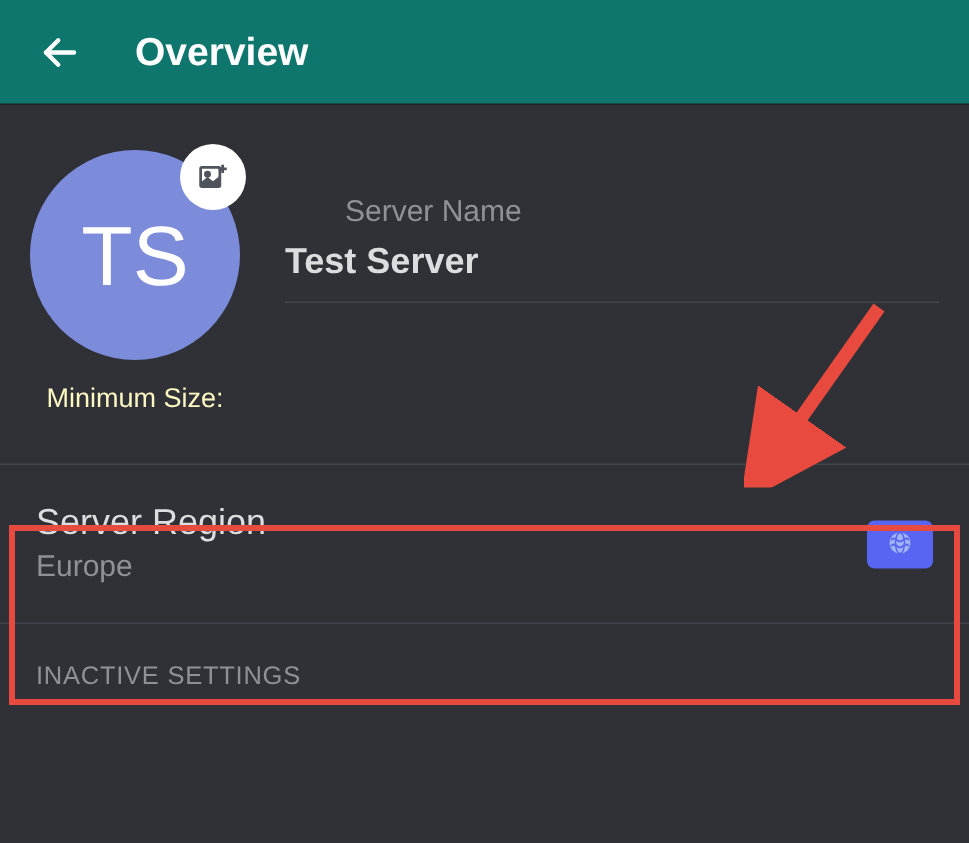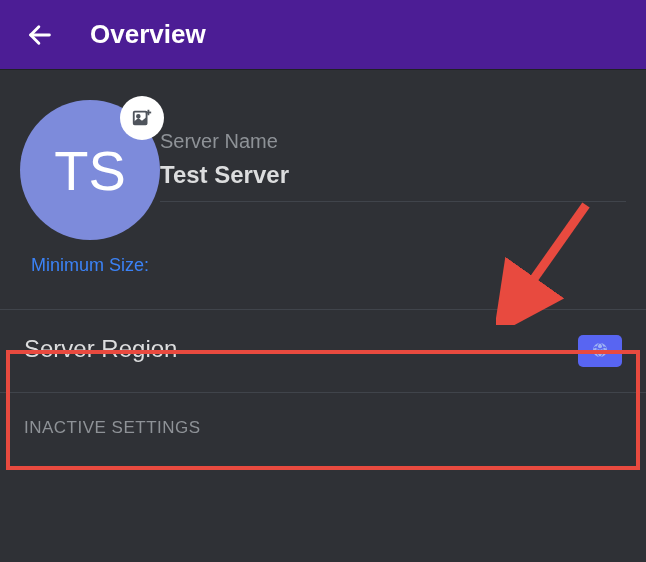--- a/index.html
+++ b/index.html
@@ -11,21 +11,21 @@
       width: 646px;
       height: 562px;
       background: #2f3136;
       font-family: -apple-system, BlinkMacSystemFont, 'Segoe UI', Arial, sans-serif;
       color: #ffffff;
       overflow: hidden;
       position: relative;
     }
     .header {
       height: 70px;
-      background: #4c1d95;
+      background: #0f766e;
       display: flex;
       align-items: center;
       padding: 0 20px;
       border-bottom: 1px solid #202225;
     }
     .back-btn {
       width: 40px;
       height: 40px;
       display: flex;
       align-items: center;
@@ -41,20 +41,21 @@
       font-size: 26px;
       font-weight: 700;
       color: #ffffff;
     }
     .content {
       padding: 30px 20px 0 20px;
     }
     .server-info {
       display: flex;
       align-items: flex-start;
+      gap: 30px;
       margin-bottom: 30px;
     }
     .avatar-section {
       display: flex;
       flex-direction: column;
       align-items: center;
     }
     .avatar-wrapper {
       position: relative;
       margin-bottom: 12px;
@@ -81,33 +82,34 @@
       background: #ffffff;
       display: flex;
       align-items: center;
       justify-content: center;
     }
     .upload-badge svg {
       width: 22px;
       height: 22px;
     }
     .min-size {
-      color: #3b82f6;
+      color: #fef9c3;
       font-size: 18px;
       text-align: center;
       line-height: 1.5;
     }
     .name-section {
       flex: 1;
       padding-top: 30px;
     }
     .field-label {
       color: #8e9297;
       font-size: 20px;
       margin-bottom: 8px;
+      margin-left: 40px;
     }
     .field-value {
       color: #dcddde;
       font-size: 24px;
       padding-bottom: 12px;
       border-bottom: 1px solid #40444b;
       font-weight: bold;
     }
     .divider {
       height: 1px;
@@ -210,20 +212,21 @@
       <div class="field-label">Server Name</div>
       <div class="field-value">Test Server</div>
     </div>
   </div>
 
   <div class="divider"></div>
 
   <div class="region-section">
     <div class="region-text">
       <div class="region-title">Server Region</div>
+      <div class="region-value">Europe</div>
     </div>
     <div class="flag">
       <svg class="flag-globe" viewBox="0 0 24 24">
         <circle cx="12" cy="11" r="7" fill="#9fb4f3"></circle>
         <path d="M6 9 Q8 7 10 9 Q12 11 14 9 Q16 7 18 9" stroke="#5865f2" stroke-width="1.2" fill="none"></path>
         <path d="M6 13 Q8 11 10 13 Q12 15 14 13 Q16 11 18 13" stroke="#5865f2" stroke-width="1.2" fill="none"></path>
         <ellipse cx="12" cy="11" rx="3" ry="7" fill="none" stroke="#5865f2" stroke-width="1"></ellipse>
       </svg>
     </div>
   </div>

